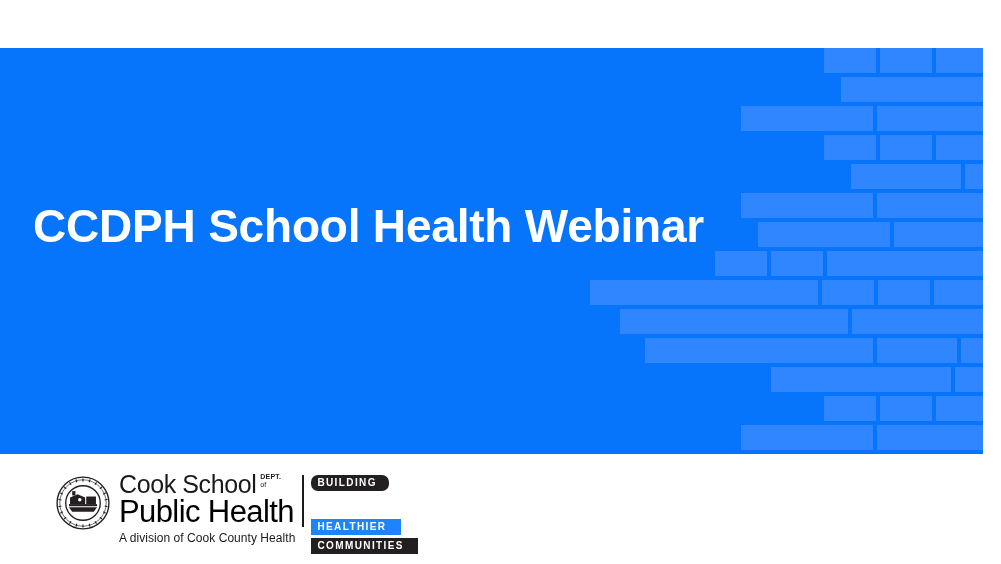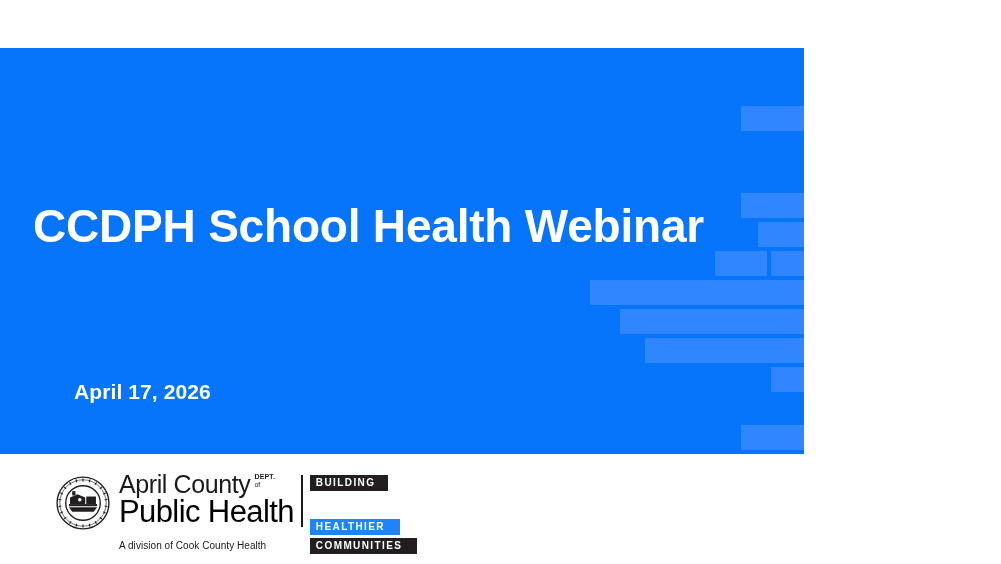--- a/index.html
+++ b/index.html
@@ -18,21 +18,21 @@
     width: 1001px;
     height: 564px;
     background: #ffffff;
   }
 
   
   .hero {
     position: absolute;
     left: 0;
     top: 48px;
-    width: 804px;
+    width: 983px;
     height: 406px;
     background: #0675fb;
     overflow: hidden;
   }
 
   
   .bricks {
     position: absolute;
     inset: 0;
     pointer-events: none;
@@ -146,23 +146,23 @@
   .wm-ph {
     font-size: 31px;
     font-weight: normal;
     color: #000000;
     letter-spacing: -0.6px;
     line-height: 1.02;
     margin-top: -1px;
   }
 
   .wm-tag {
-    font-size: 10px;
+    font-size: 12px;
     color: #1a1a1a;
-    margin-top: 12px;
+    margin-top: 3px;
     letter-spacing: 0.05px;
   }
 
   
   .divider {
     width: 2px;
     height: 52px;
     background: #1a1a1a;
     margin-left: 7px;
     margin-top: 3px;
@@ -183,21 +183,21 @@
     letter-spacing: 1.4px;
     color: #ffffff;
     padding: 3px 6px 3px 6px;
     line-height: 1;
     white-space: nowrap;
   }
 
   .sb-black { background: #231f20; }
   .sb-blue  { background: #1e84fc; margin-top: 25px; }
 
-  .sb-1 { width: 78px; }
+  .sb-1 { width: 78px; border-radius: 7px; }
   .sb-2 { width: 90px; }
   .sb-3 { width: 107px; }
 </style>
 </head>
 <body>
 
 <div class="slide">
 
   <div class="hero">
 
@@ -262,21 +262,20 @@
           <div class="brick" style="width: 130px; background: rgb(47, 134, 254);"></div>
         </div>
         <div class="brick-row" style="top: 377px; left: 741px;">
           <div class="brick" style="width: 132px; background: rgb(47, 134, 254);"></div>
           <div class="brick" style="width: 190px; background: rgb(47, 134, 254);"></div>
         </div>
       </div>
 
     <div class="title">CCDPH School Health Webinar</div>
 
-    <div class="date">April 17, 2026</div>
   </div>
 
   <div class="footer">
     <div class="logo-lockup">
 
       <svg class="seal" viewBox="0 0 100 100">
         <circle cx="50" cy="50" r="48" fill="none" stroke="#231f20" stroke-width="2.5"></circle>
         <circle cx="50" cy="50" r="43" fill="none" stroke="#231f20" stroke-width="1.2"></circle>
         <circle cx="50" cy="50" r="32" fill="none" stroke="#231f20" stroke-width="2.5"></circle>
 
@@ -310,21 +309,21 @@
           <path d="M26 52 L26 40 L40 34 L54 40 L54 52 Z"></path>
           <rect x="56" y="38" width="18" height="14"></rect>
           <rect x="30" y="28" width="6" height="8"></rect>
           <path d="M24 58 L76 58 L70 66 L30 66 Z"></path>
           <circle cx="44" cy="44" r="3.2" fill="#ffffff"></circle>
         </g>
       </svg>
 
       <div class="wordmark">
         <div class="wm-line1">
-          <span class="wm-cook">April County</span>
+          <span class="wm-cook">Cook School</span>
           <span class="wm-deptof">
             <span class="wm-dept">DEPT.</span>
             <span class="wm-of">of</span>
           </span>
         </div>
         <div class="wm-ph">Public Health</div>
         <div class="wm-tag">A division of Cook County Health</div>
       </div>
 
       <div class="divider"></div>

